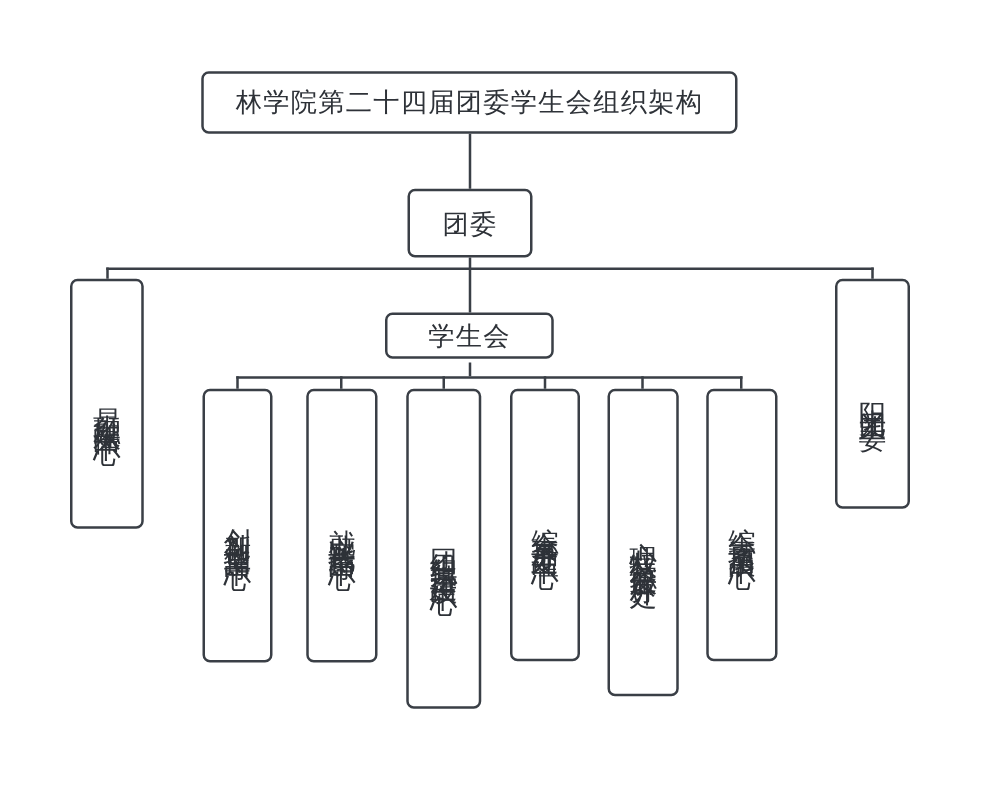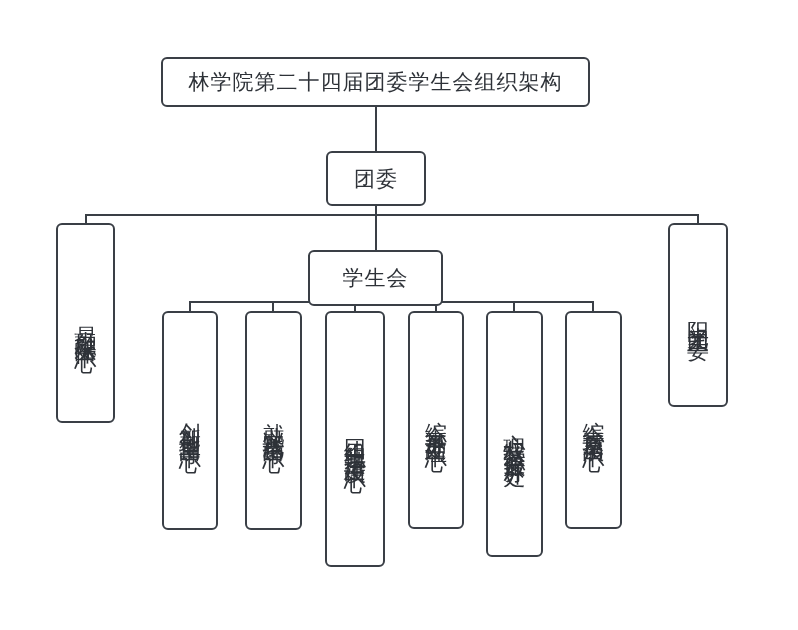--- a/index.html
+++ b/index.html
@@ -32,21 +32,21 @@
     letter-spacing: 4px;
     color: #2e3238;
   }
   .hline, .vline { position: absolute; background: #3a3f46; z-index: 1; }
   .hline { height: 2px; }
   .vline { width: 2px; }
 
   
   #title-box      { left: 161px; top: 57px;  width: 429px; height: 50px; }
   #tuanwei-box    { left: 326px; top: 151px; width: 100px; height: 55px; }
-  #xuenshenghui-box { left: 308px; top: 250px; width: 135px; height: 56px; }
+  #xuenshenghui-box { left: 308px; top: 250px; width: 135px; height: 37px; }
   #yiban-box      { left: 56px;  top: 223px; width: 59px;  height: 200px; }
   #yangguang-box  { left: 668px; top: 223px; width: 60px;  height: 184px; }
   #dept-box-0 { left: 162px; top: 311px; width: 56px; height: 219px; }
   #dept-box-1 { left: 245px; top: 311px; width: 57px; height: 219px; }
   #dept-box-2 { left: 325px; top: 311px; width: 60px; height: 256px; }
   #dept-box-3 { left: 408px; top: 311px; width: 56px; height: 218px; }
   #dept-box-4 { left: 486px; top: 311px; width: 57px; height: 246px; }
   #dept-box-5 { left: 565px; top: 311px; width: 57px; height: 218px; }
 
   

